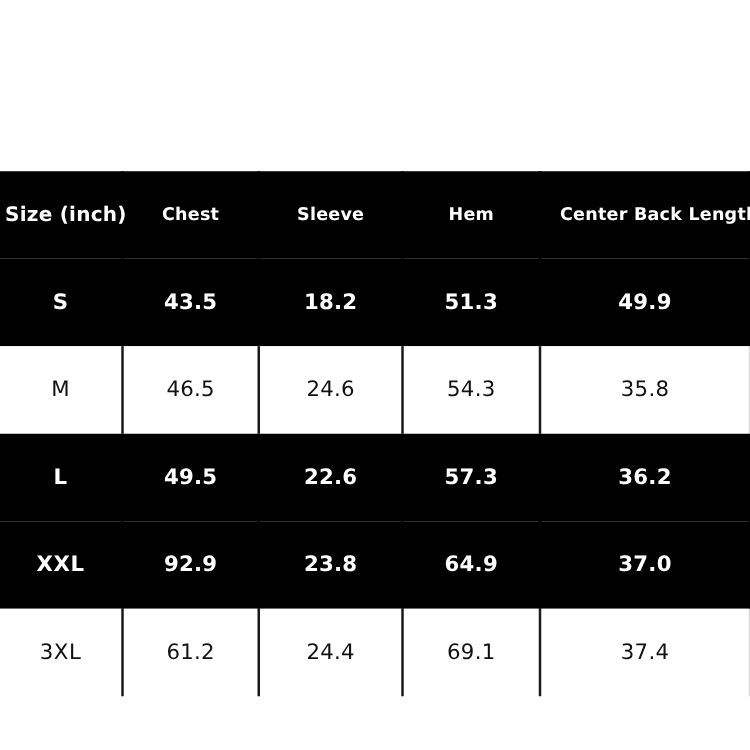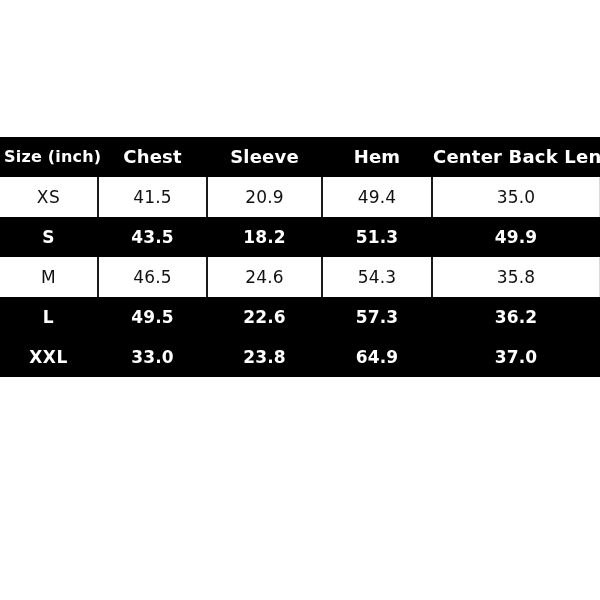--- a/index.html
+++ b/index.html
@@ -30,21 +30,21 @@
 
   table.size-chart col.c-size   { width: 98px; }
   table.size-chart col.c-chest  { width: 109px; }
   table.size-chart col.c-sleeve { width: 115px; }
   table.size-chart col.c-hem    { width: 110px; }
   table.size-chart col.c-cbl    { width: 168px; }
 
   table.size-chart td,
   table.size-chart th {
     height: 40px;
-    padding: 0;
+    padding: 15px;
     text-align: center;
     vertical-align: middle;
     font-size: 17px;
     line-height: 40px;
     letter-spacing: 0.2px;
     white-space: nowrap;
   }
 
   
   table.size-chart td + td,
@@ -76,21 +76,21 @@
 
   
   tr.row-light td {
     background: #ffffff;
     color: #111111;
     font-weight: normal;
   }
 
   
   tr.row-head th {
-    font-size: 18px;
+    font-size: 14px;
   }
   tr.row-head th.head-size {
     text-align: left;
     padding-left: 4px;
     font-size: 16px;
   }
 
   
   tr.row-dark td.size-cell,
   tr.row-light td.size-cell {
@@ -112,27 +112,20 @@
     <thead>
       <tr class="row-head">
         <th class="head-size">Size  (inch)</th>
         <th>Chest</th>
         <th>Sleeve</th>
         <th>Hem</th>
         <th>Center Back Length</th>
       </tr>
     </thead>
     <tbody>
-      <tr class="row-light">
-        <td class="size-cell">XS</td>
-        <td>41.5</td>
-        <td>20.9</td>
-        <td>49.4</td>
-        <td>35.0</td>
-      </tr>
       <tr class="row-dark">
         <td class="size-cell">S</td>
         <td>43.5</td>
         <td>18.2</td>
         <td>51.3</td>
         <td>49.9</td>
       </tr>
       <tr class="row-light">
         <td class="size-cell">M</td>
         <td>46.5</td>
@@ -142,20 +135,27 @@
       </tr>
       <tr class="row-dark">
         <td class="size-cell">L</td>
         <td>49.5</td>
         <td>22.6</td>
         <td>57.3</td>
         <td>36.2</td>
       </tr>
       <tr class="row-dark">
         <td class="size-cell">XXL</td>
-        <td>33.0</td>
+        <td>92.9</td>
         <td>23.8</td>
         <td>64.9</td>
         <td>37.0</td>
+      </tr>
+      <tr class="row-light">
+        <td class="size-cell">3XL</td>
+        <td>61.2</td>
+        <td>24.4</td>
+        <td>69.1</td>
+        <td>37.4</td>
       </tr>
     </tbody>
   </table>
 </div>
 
 </body></html>

